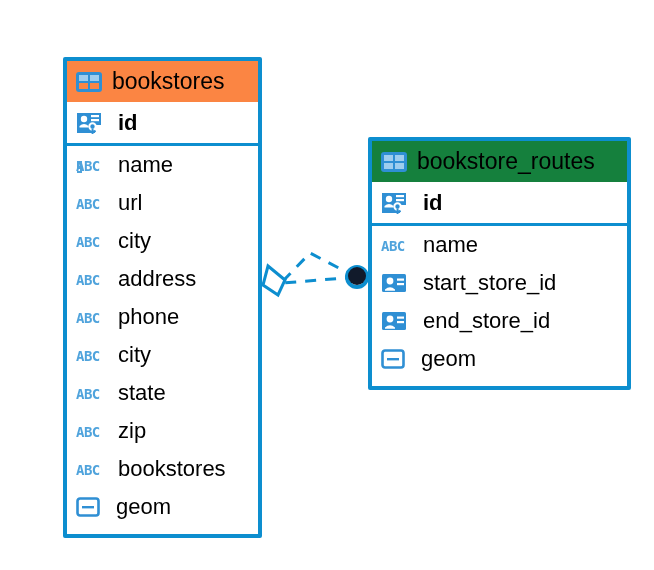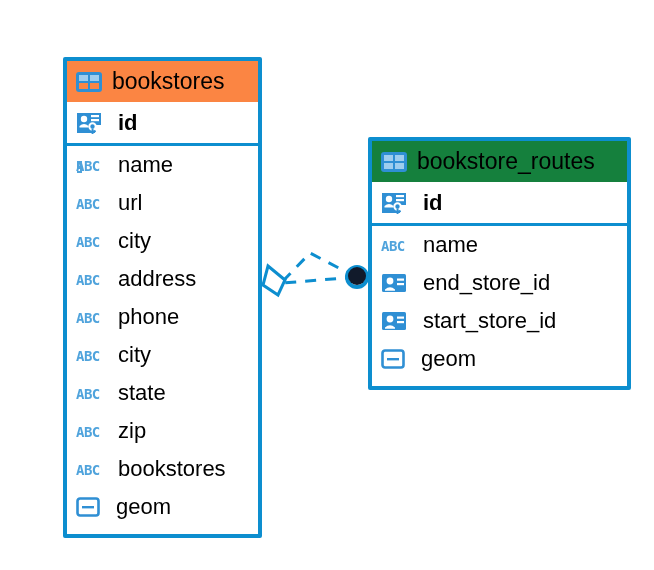--- a/index.html
+++ b/index.html
@@ -255,32 +255,32 @@
       </div>
 
       <div class="field-row">
         <svg class="icon icon-card" viewBox="0 0 26 24">
           <rect x="1" y="3" width="24" height="18" rx="1.5" fill="#2f8fd4"></rect>
           <circle cx="9" cy="10" r="3.4" fill="#ffffff"></circle>
           <path d="M4 18.5 q5 -4.6 10 0 v1.2 h-10 Z" fill="#ffffff"></path>
           <rect x="16" y="7.5" width="7" height="2.2" fill="#ffffff"></rect>
           <rect x="16" y="12" width="7" height="2.2" fill="#ffffff"></rect>
         </svg>
-        <span class="field-name">end_store_id</span>
+        <span class="field-name">start_store_id</span>
       </div>
 
       <div class="field-row">
         <svg class="icon icon-card" viewBox="0 0 26 24">
           <rect x="1" y="3" width="24" height="18" rx="1.5" fill="#2f8fd4"></rect>
           <circle cx="9" cy="10" r="3.4" fill="#ffffff"></circle>
           <path d="M4 18.5 q5 -4.6 10 0 v1.2 h-10 Z" fill="#ffffff"></path>
           <rect x="16" y="7.5" width="7" height="2.2" fill="#ffffff"></rect>
           <rect x="16" y="12" width="7" height="2.2" fill="#ffffff"></rect>
         </svg>
-        <span class="field-name">start_store_id</span>
+        <span class="field-name">end_store_id</span>
       </div>
 
       <div class="field-row">
         <svg class="icon icon-geom" viewBox="0 0 24 22">
           <rect x="1.5" y="2.5" width="21" height="17" rx="2.5" fill="#ffffff" stroke="#2f8fd4" stroke-width="2.6"></rect>
           <rect x="6" y="10" width="12" height="2.4" fill="#2f8fd4"></rect>
         </svg>
         <span class="field-name">geom</span>
       </div>
     </div>

